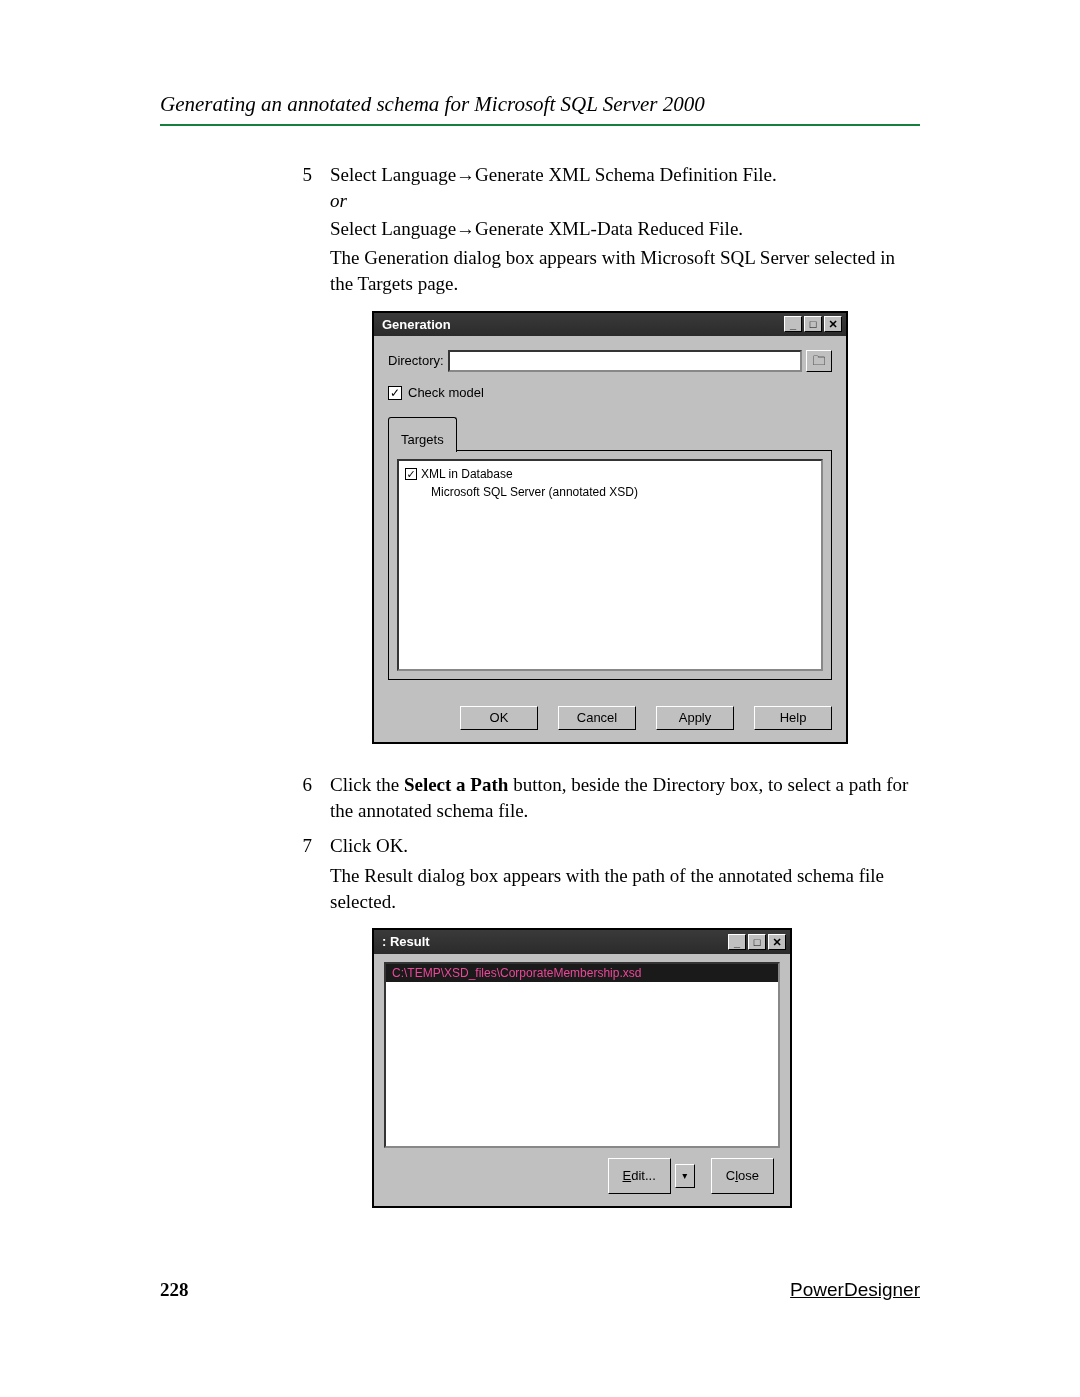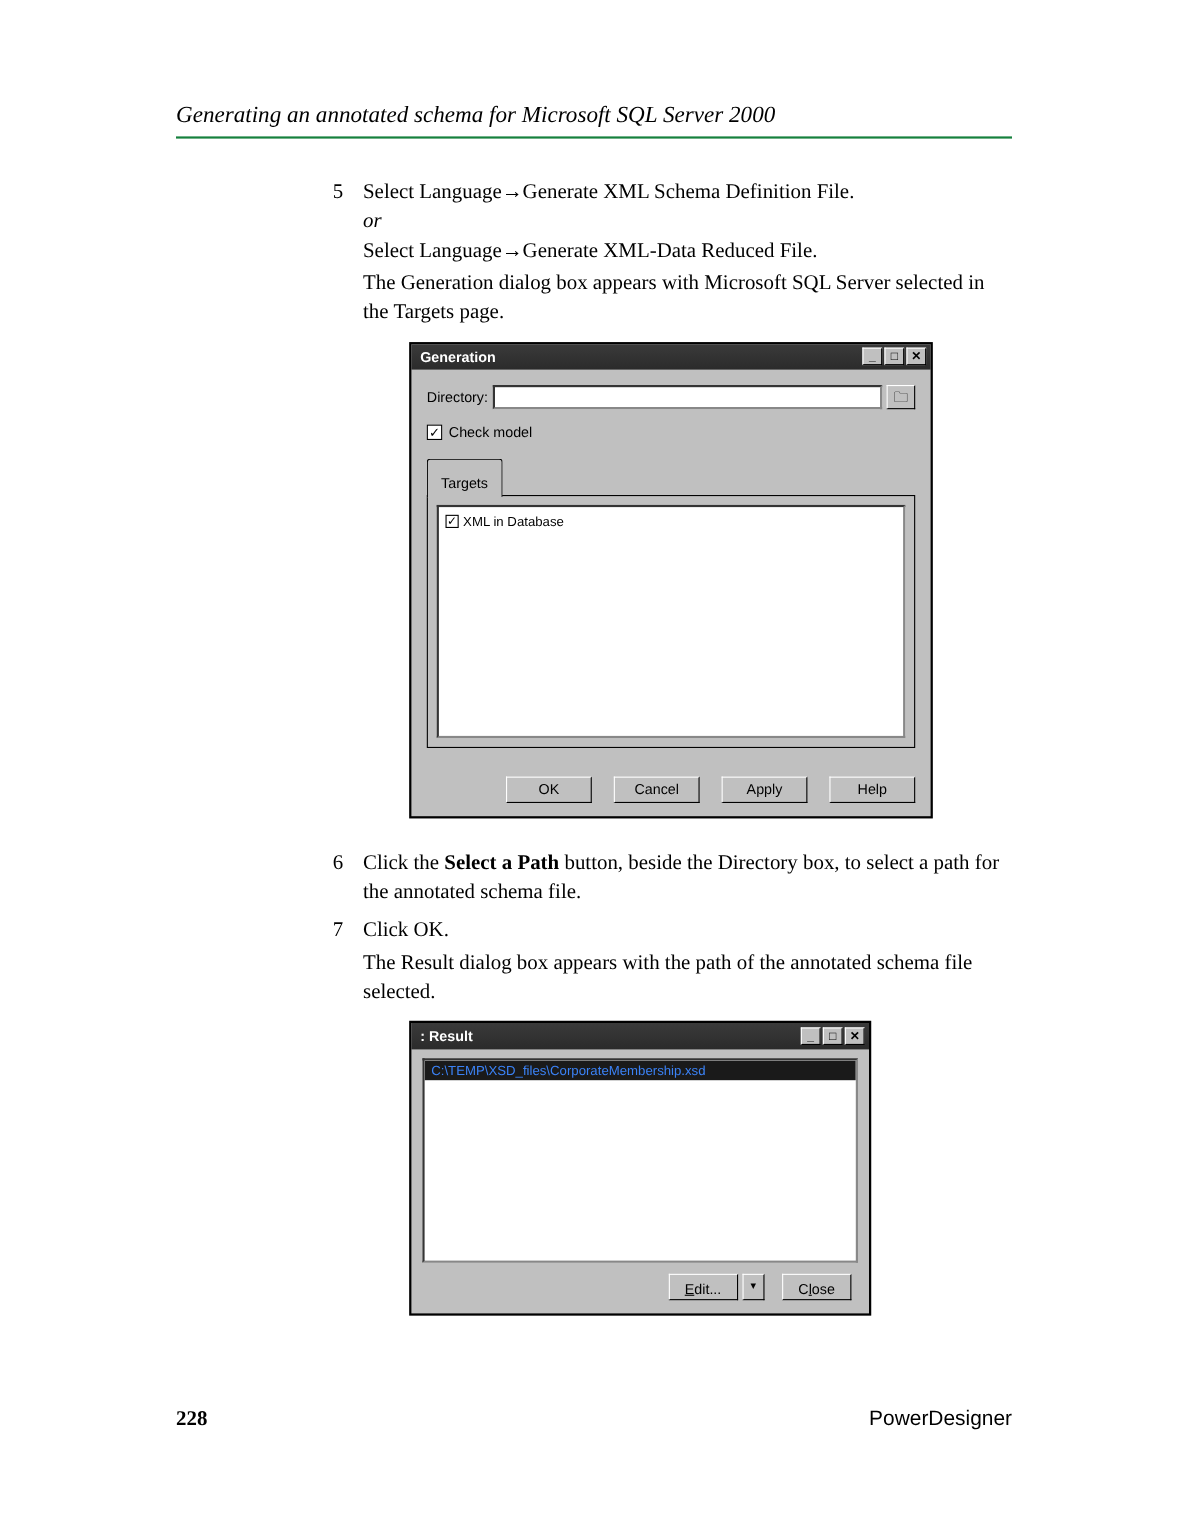--- a/index.html
+++ b/index.html
@@ -132,52 +132,52 @@
   
   .dlg2 { width:420px; }
   .dlg2 .dlg-inner2 { padding: 8px 10px 10px 10px; }
   .list-box {
     background:#fff;
     border:2px inset #888;
     height: 186px;
     overflow:hidden;
   }
   .list-sel {
-    background:#1a1a1a; color:#3b82f6;
+    background:#1a1a1a; color:#ec4899;
     padding: 1px 6px;
     font-size: 12px;
     white-space:nowrap;
   }
   .btn-row2 { display:flex; justify-content:flex-end; gap:4px; padding:10px 6px 2px 0; align-items:center; }
   .dbtn-sm {
-    height:24px; padding: 0 14px;
+    height:36px; padding: 0 14px;
     background:#c0c0c0;
     border:1px solid #fff; border-right-color:#000; border-bottom-color:#000;
     font-family: sans-serif; font-size:13px;
-    display:flex; align-items:flex-end; justify-content:center;
+    display:flex; align-items:center; justify-content:center;
   }
   .drop-btn {
     width:20px; height:24px;
     background:#c0c0c0;
     border:1px solid #fff; border-right-color:#000; border-bottom-color:#000;
     display:flex; align-items:center; justify-content:center;
     font-size: 10px;
   }
   .ul { text-decoration: underline; }
 
   
   .footer {
     position:absolute;
     left:160px; bottom:94px;
     width:760px;
     display:flex; justify-content:space-between;
     font-size:19px;
   }
   .pg-no { font-weight:bold; }
-  .brand { font-family: Arial, sans-serif; font-size:19px; }
+  .brand { font-family: Arial, sans-serif; font-size:19px;text-decoration:underline; }
 </style>
 </head>
 <body>
 
 <div class="page">
   <div class="hdr">Generating an annotated schema for Microsoft SQL Server 2000</div>
 
   <div class="body-indent">
 
     <div class="step">
@@ -207,20 +207,21 @@
             </div>
             <div class="tab-strip">
               <div class="tab">Targets</div>
             </div>
             <div class="tab-panel">
               <div class="tree-box">
                 <div class="tree-row">
                   <span class="tree-chk">✓</span>
                   <span>XML in Database</span>
                 </div>
+                <div class="tree-child">Microsoft SQL Server (annotated XSD)</div>
               </div>
             </div>
           </div>
           <div class="btn-row">
             <div class="dbtn">OK</div>
             <div class="dbtn">Cancel</div>
             <div class="dbtn">Apply</div>
             <div class="dbtn">Help</div>
           </div>
         </div>

